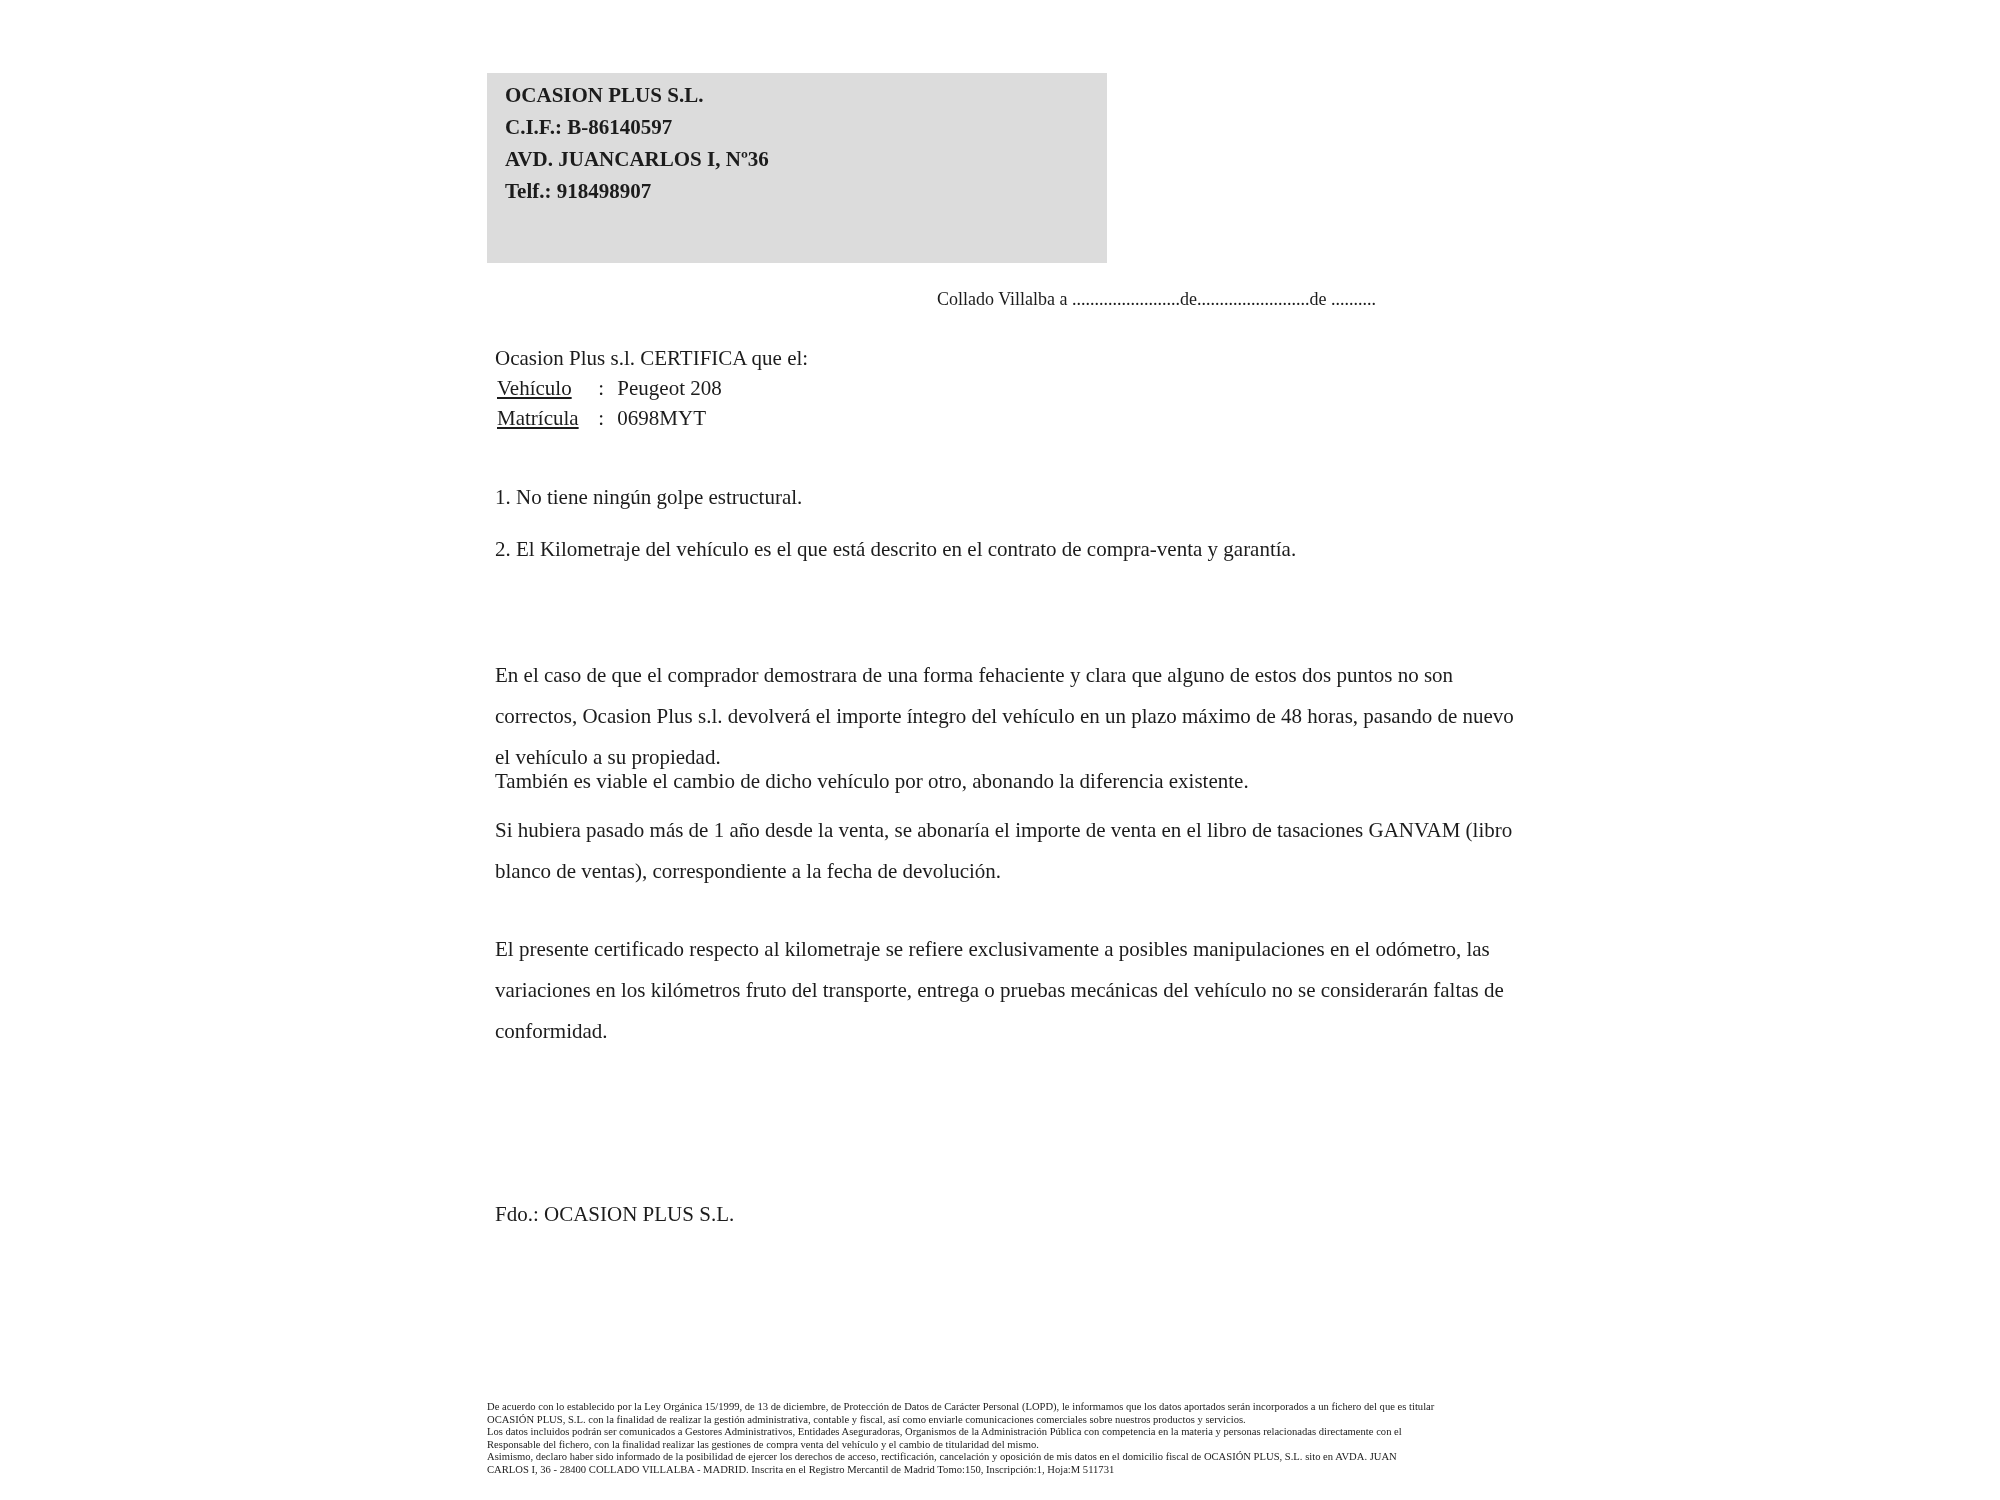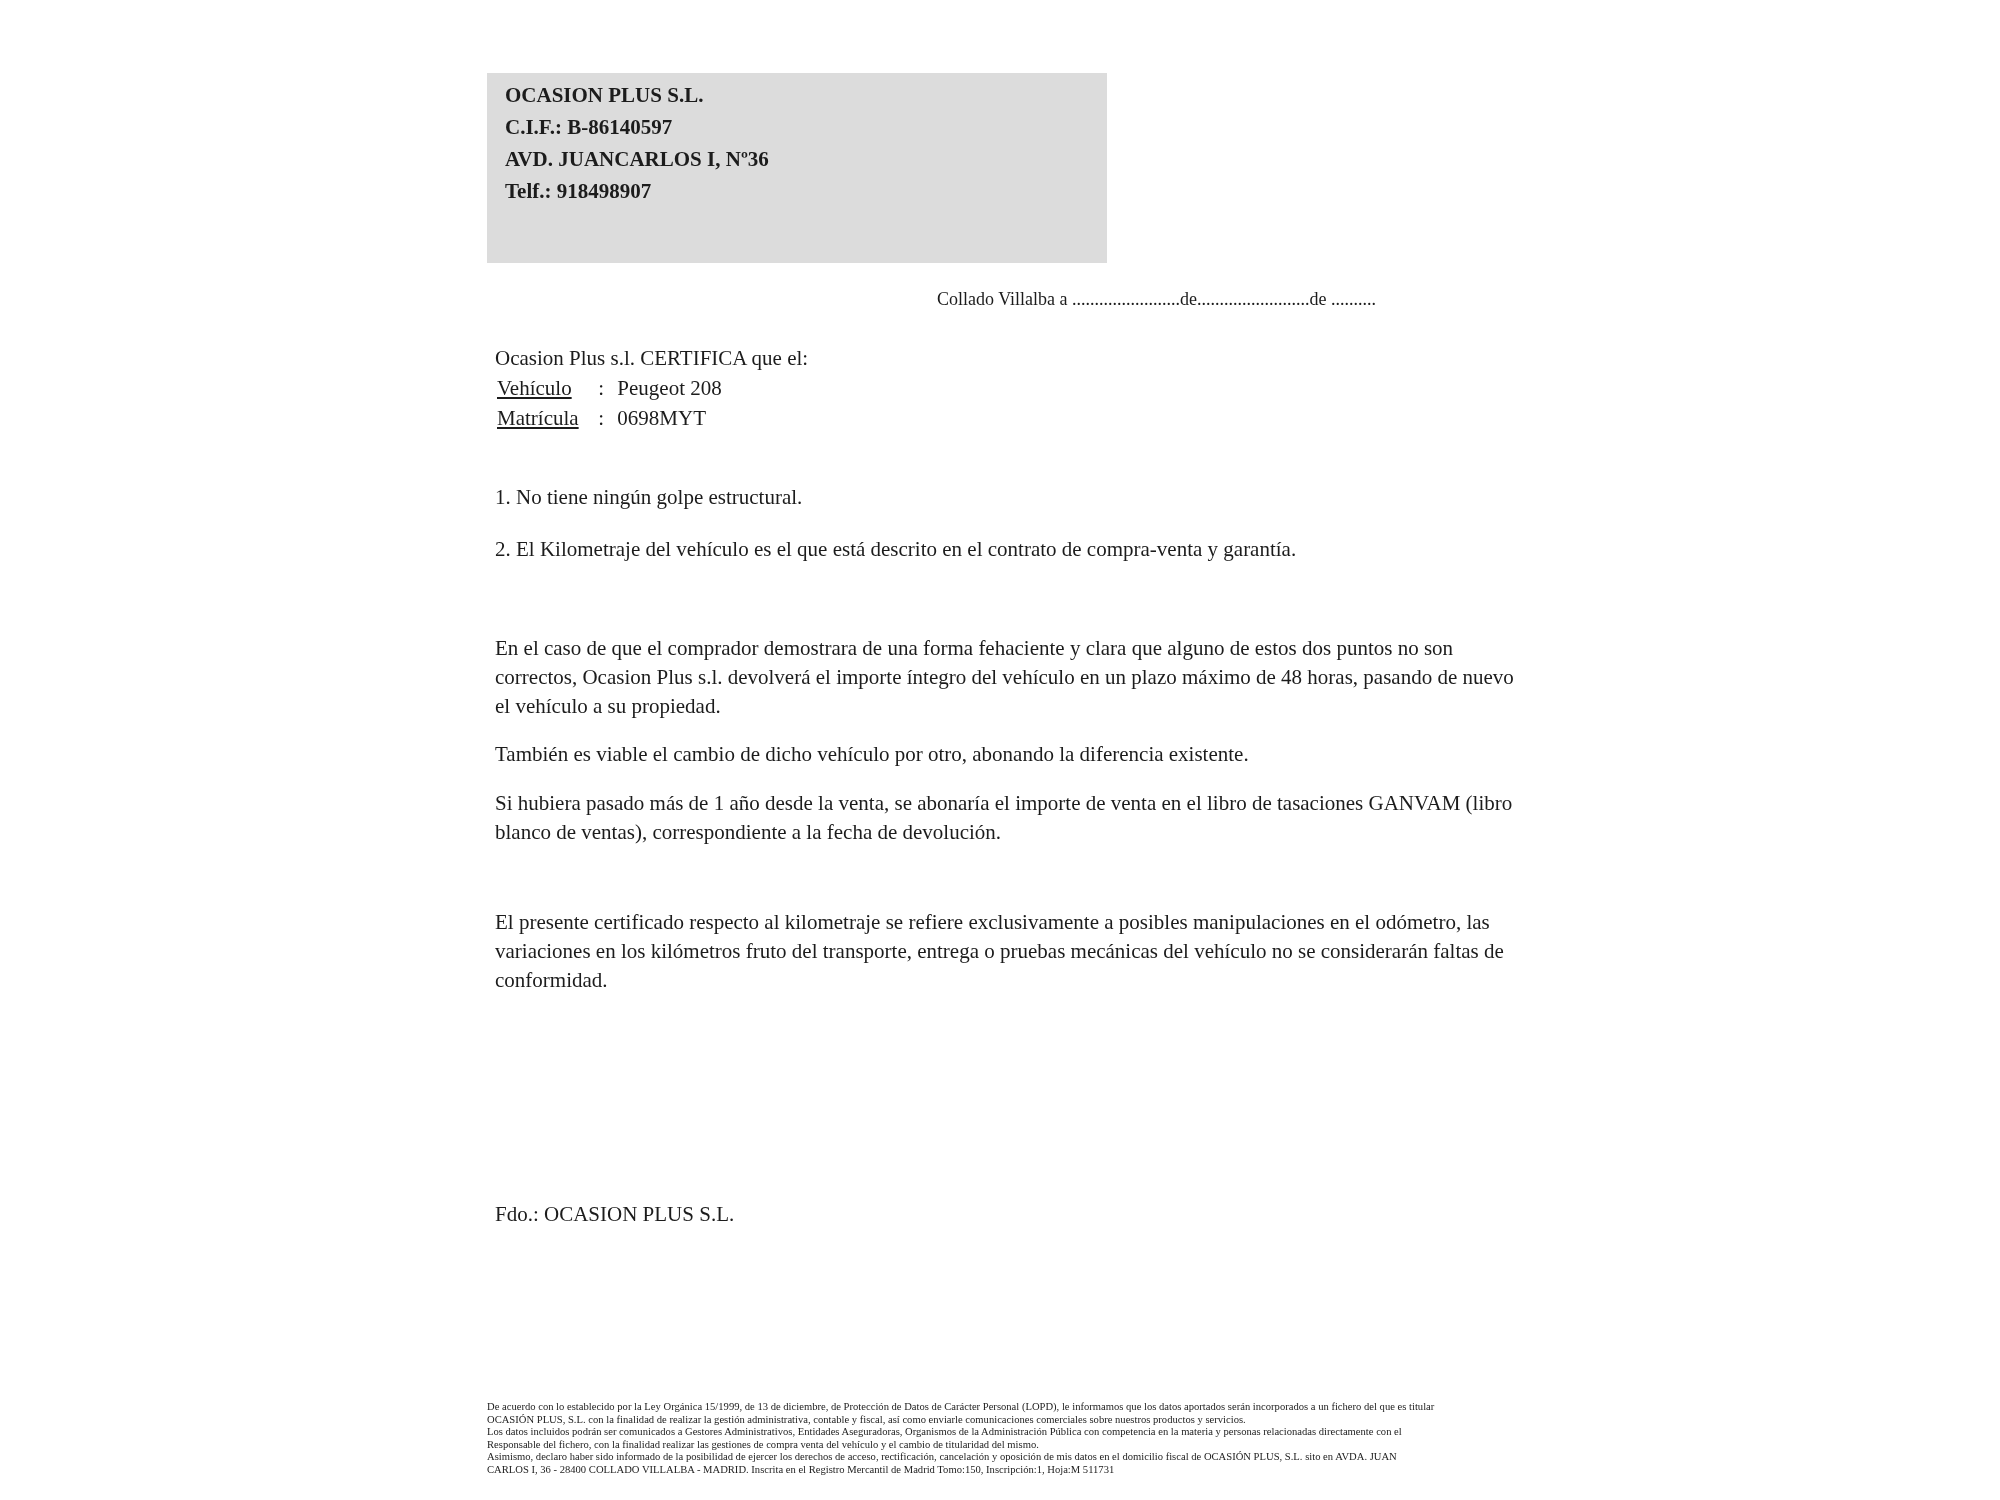--- a/index.html
+++ b/index.html
@@ -69,21 +69,22 @@
     line-height: 30px;
     white-space: nowrap;
   }
   .point.point-0 { top: 482px; }
   .point.point-1 { top: 534px; }
   .para {
     position: absolute;
     left: 495px;
     width: 1032px;
     font-size: 21px;
-    line-height: 29px;
+    line-height: 41px;
+    margin-top: 21px;
   }
   .para.para-0 { top: 634px; }
   .para.para-1 { top: 740px; }
   .para.para-2 { top: 789px; }
   .para.para-3 { top: 908px; }
   .signature {
     position: absolute;
     left: 495px;
     top: 1199px;
     font-size: 21px;

